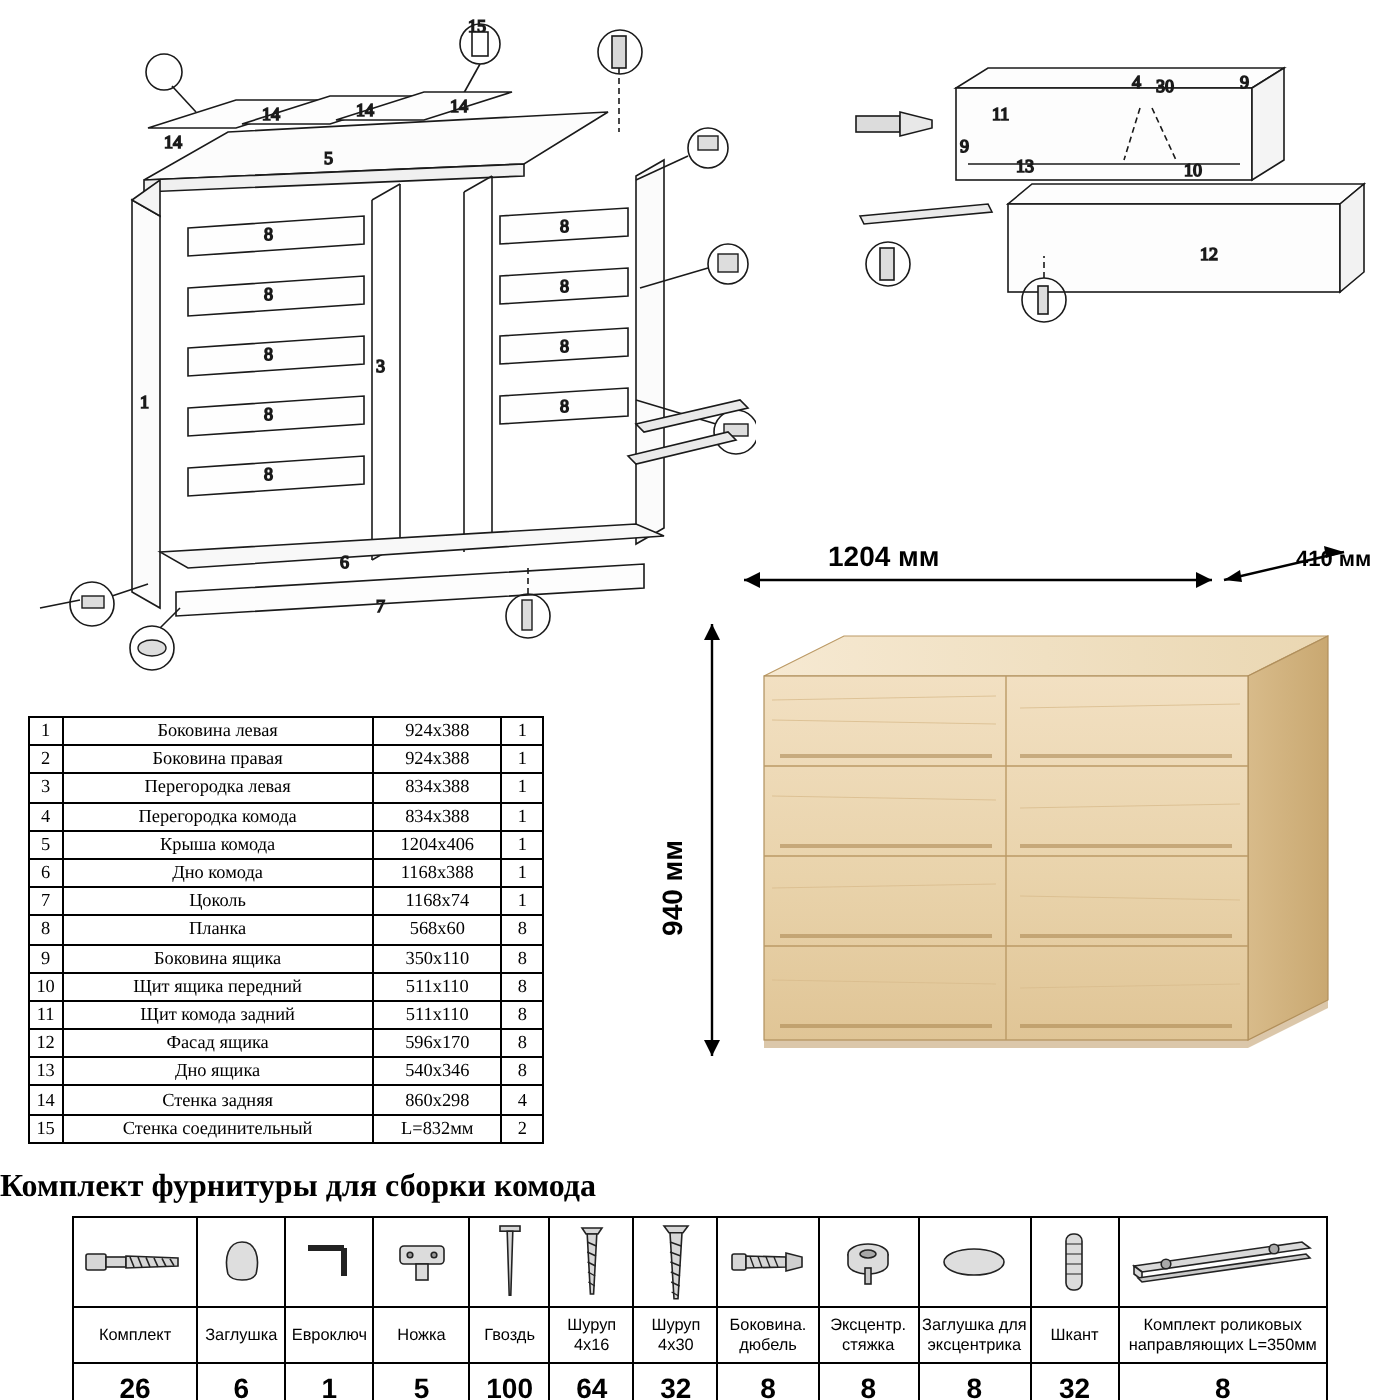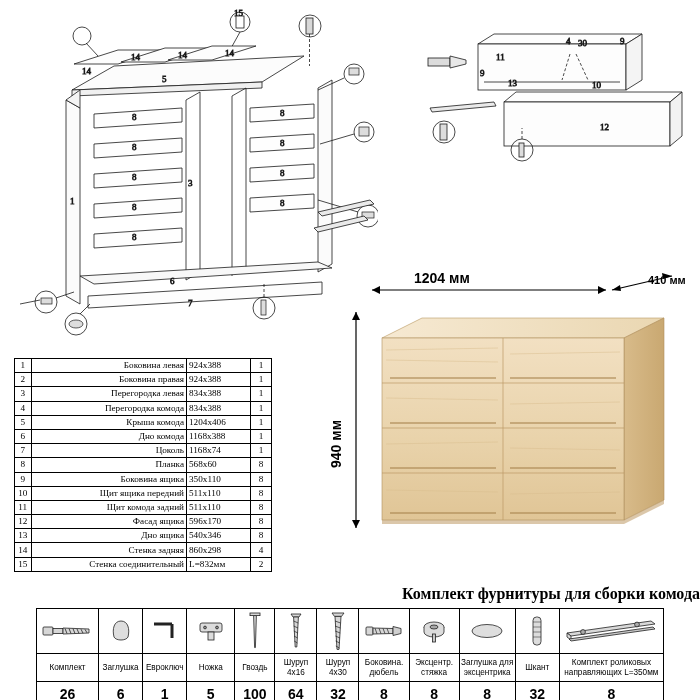--- a/index.html
+++ b/index.html
@@ -32,26 +32,26 @@
                  font-family:"Liberation Sans", sans-serif;
                  writing-mode:vertical-rl; transform:rotate(180deg); }
 
   .commode { position:absolute; left:42px; top:38px; width:300px; height:222px; }
 
   
   .parts { position:absolute; left:14px; top:358px; width:258px;
            border-collapse:collapse; font-size:9.2px; }
   .parts td { border:1px solid #000; padding:0 2px; height:14.2px; line-height:13px; }
   .parts td.num { width:16px; text-align:center; }
-  .parts td.nm  { width:150px; text-align:right; }
-  .parts td.sz  { width:62px; text-align:left;margin-top:41px; }
+  .parts td.nm  { width:150px; text-align:center; }
+  .parts td.sz  { width:62px; text-align:center;margin-top:41px; }
   .parts td.qt  { width:20px; text-align:center; }
 
   
-  .kit-title { position:absolute; left:0; top:585px; width:700px; text-align:right;
+  .kit-title { position:absolute; left:0; top:585px; width:700px; text-align:left;
                font-size:16px; font-weight:bold; }
   .kit { position:absolute; left:36px; top:608px; width:628px;
          border-collapse:collapse; }
   .kit td { border:1px solid #000; text-align:center; vertical-align:middle; }
   .kit tr.icons td { height:44px; }
   .kit tr.names td { height:28px; font-size:8.2px; line-height:9.5px;
                      font-family:"Liberation Sans", sans-serif; }
   .kit tr.counts td { height:24px; font-size:14px; font-weight:bold;
                       font-family:"Liberation Sans", sans-serif; }
 

